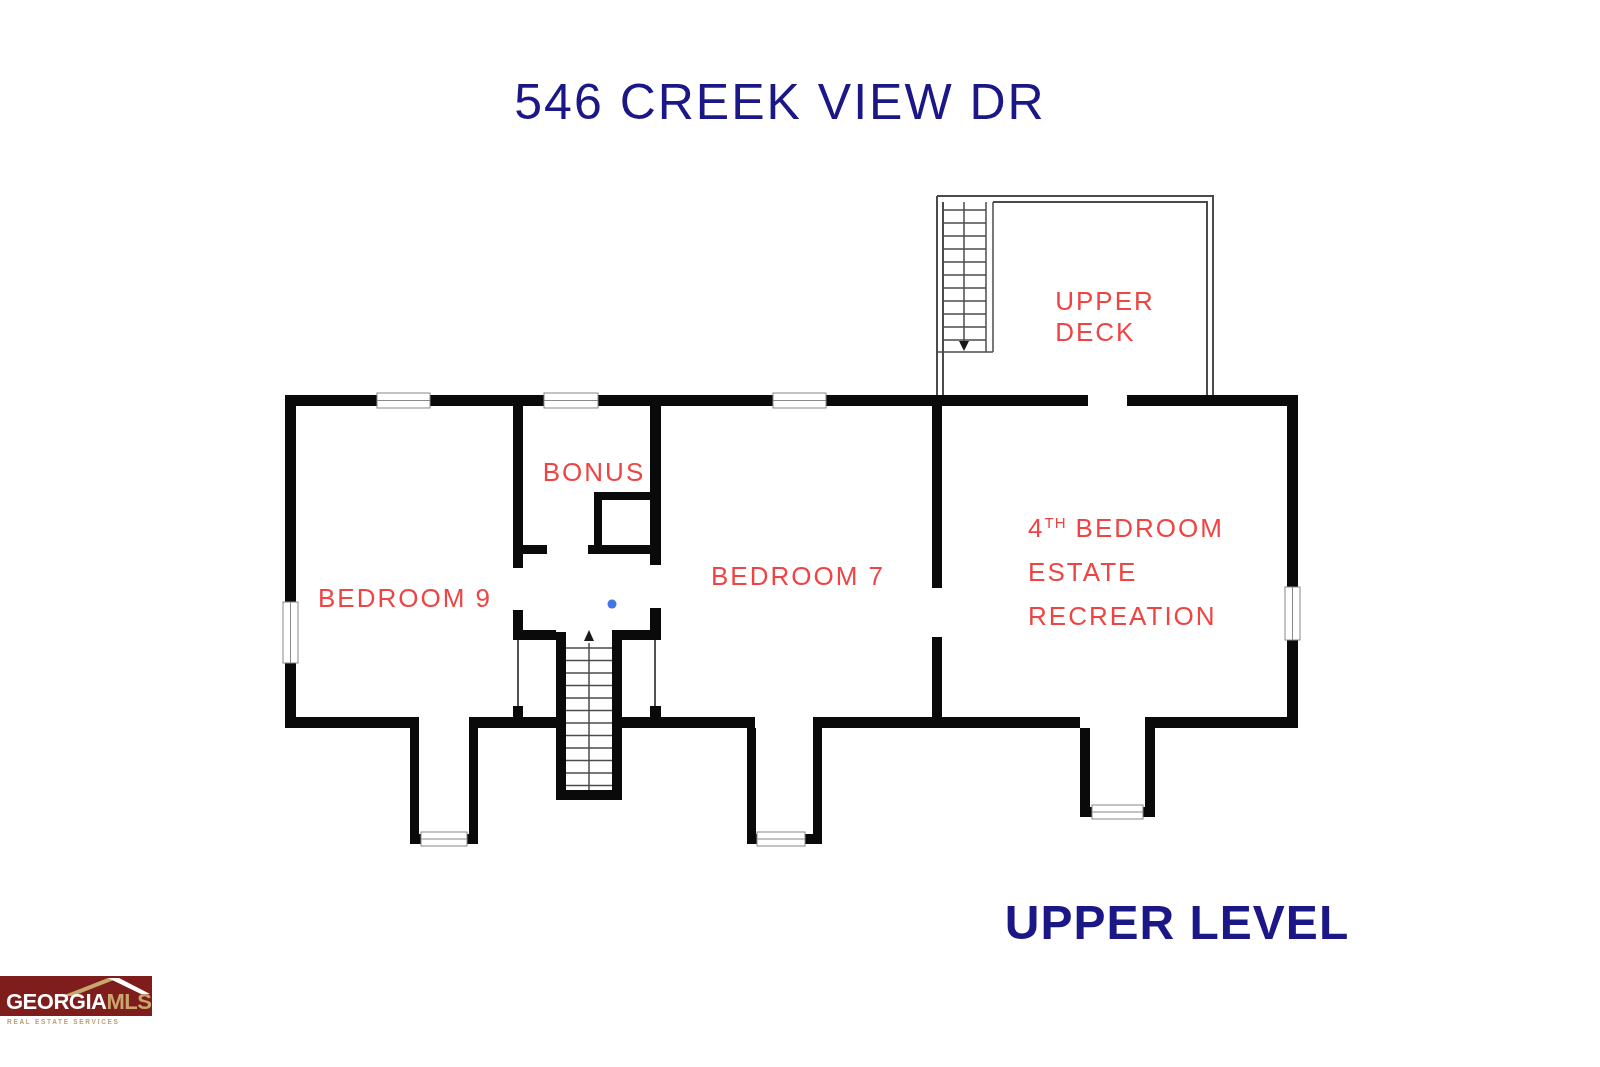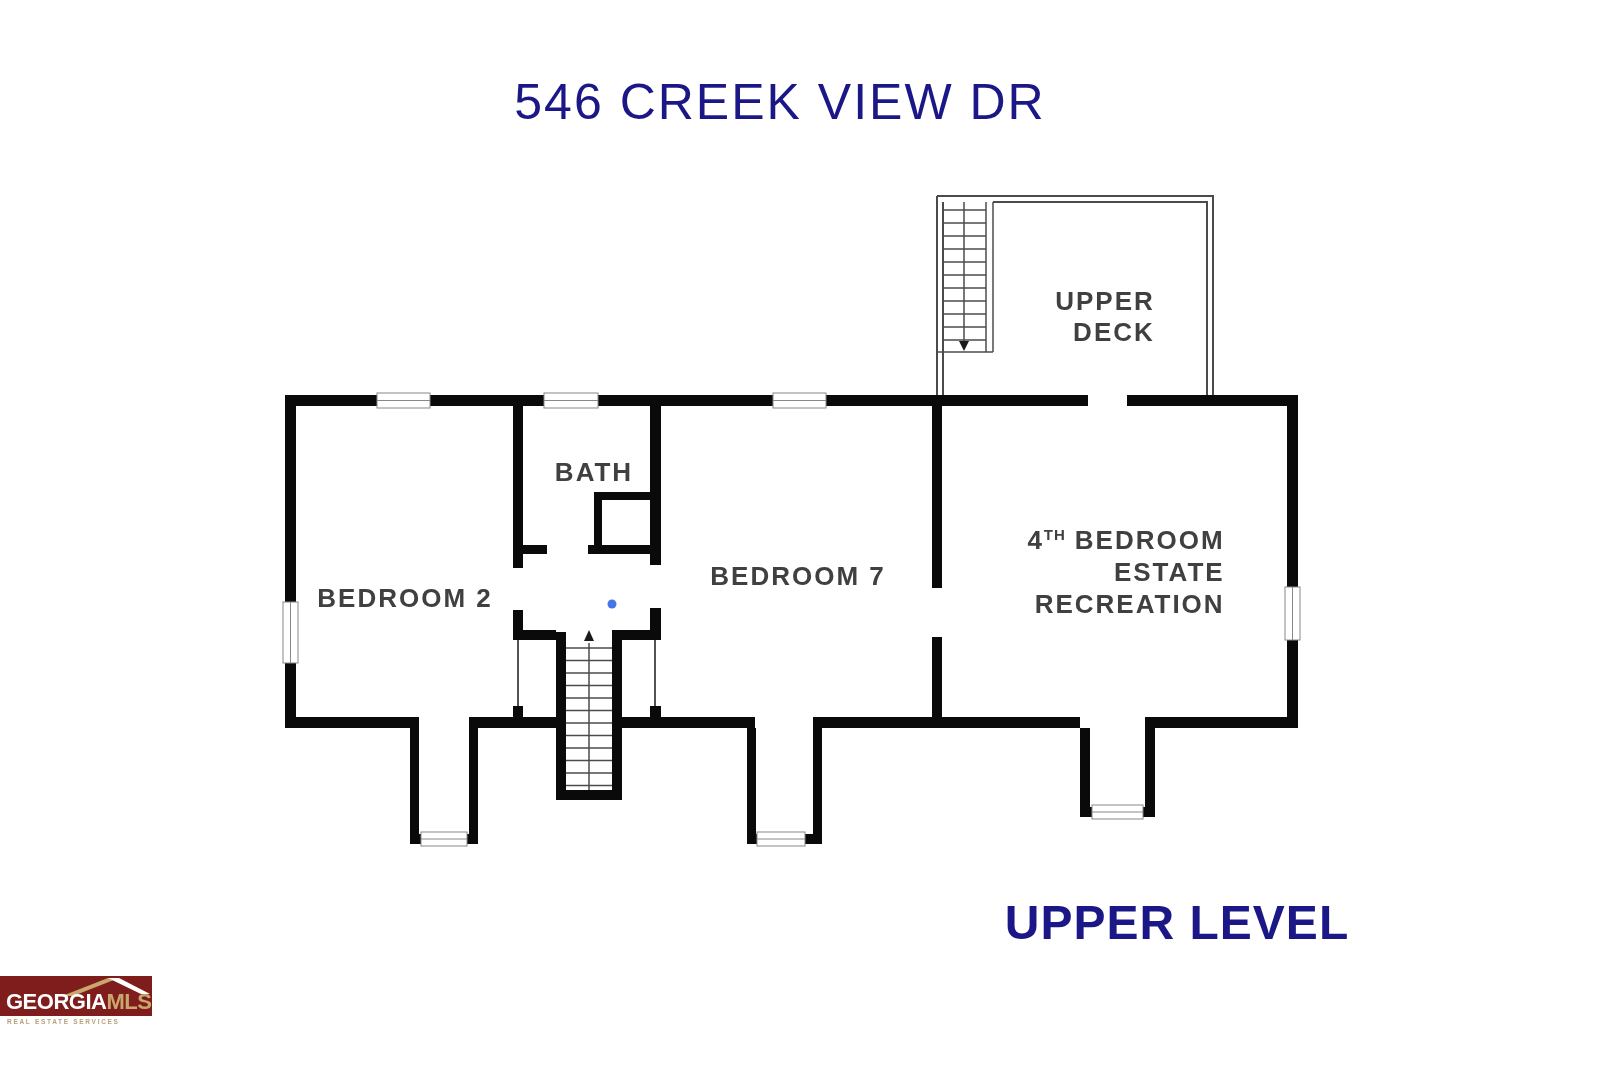--- a/index.html
+++ b/index.html
@@ -13,26 +13,26 @@
   #plan-svg{position:absolute;left:0;top:0;}
 
   .page-title{
     position:absolute;left:780px;top:102px;
     transform:translate(-50%,-50%);
     font-size:50px;font-weight:400;letter-spacing:2px;
     color:#1c1787;white-space:nowrap;
   }
   .room-label{
     position:absolute;transform:translate(-50%,-50%);
-    font-size:26px;font-weight:700;letter-spacing:2px;
-    color:#404040;white-space:nowrap;text-align:right;
+    font-size:26px;font-weight:400;letter-spacing:2px;
+    color:#ef4444;white-space:nowrap;text-align:left;
   }
   .room-label sup{font-size:15px;vertical-align:9px;letter-spacing:1px;}
   .bonus-rest{margin-left:9px;}
-  .multi-line{line-height:32px;}
+  .multi-line{line-height:44px;}
   .deck-label{line-height:31px;}
   .level-label{
     position:absolute;left:1177px;top:922px;
     transform:translate(-50%,-50%);
     font-size:48px;font-weight:700;letter-spacing:1px;
     color:#1c1787;white-space:nowrap;
   }
 
   .logo{
     position:absolute;left:0;top:976px;width:152px;height:40px;
@@ -203,23 +203,23 @@
       </g>
       <g>
         <rect x="1092" y="805" width="51" height="14"></rect>
         <line x1="1092" y1="812" x2="1143" y2="812"></line>
       </g>
     </g>
 
     <circle cx="612" cy="604" r="4.5" fill="#4576e8" stroke="none"></circle>
   </svg>
 
-  <div class="room-label" style="left:405px;top:598px;">BEDROOM 2</div>
-
-  <div class="room-label" style="left:594px;top:472px;">BATH</div>
+  <div class="room-label" style="left:405px;top:598px;">BEDROOM 9</div>
+
+  <div class="room-label" style="left:594px;top:472px;">BONUS</div>
 
   <div class="room-label" style="left:798px;top:576px;">BEDROOM 7</div>
 
   <div class="room-label multi-line" style="left:1126px;top:569px;">
     <div><span>4</span><sup>TH</sup><span class="bonus-rest">BEDROOM</span></div>
     <div>ESTATE</div>
     <div>RECREATION</div>
   </div>
 
   <div class="room-label deck-label" style="left:1105px;top:317px;">

